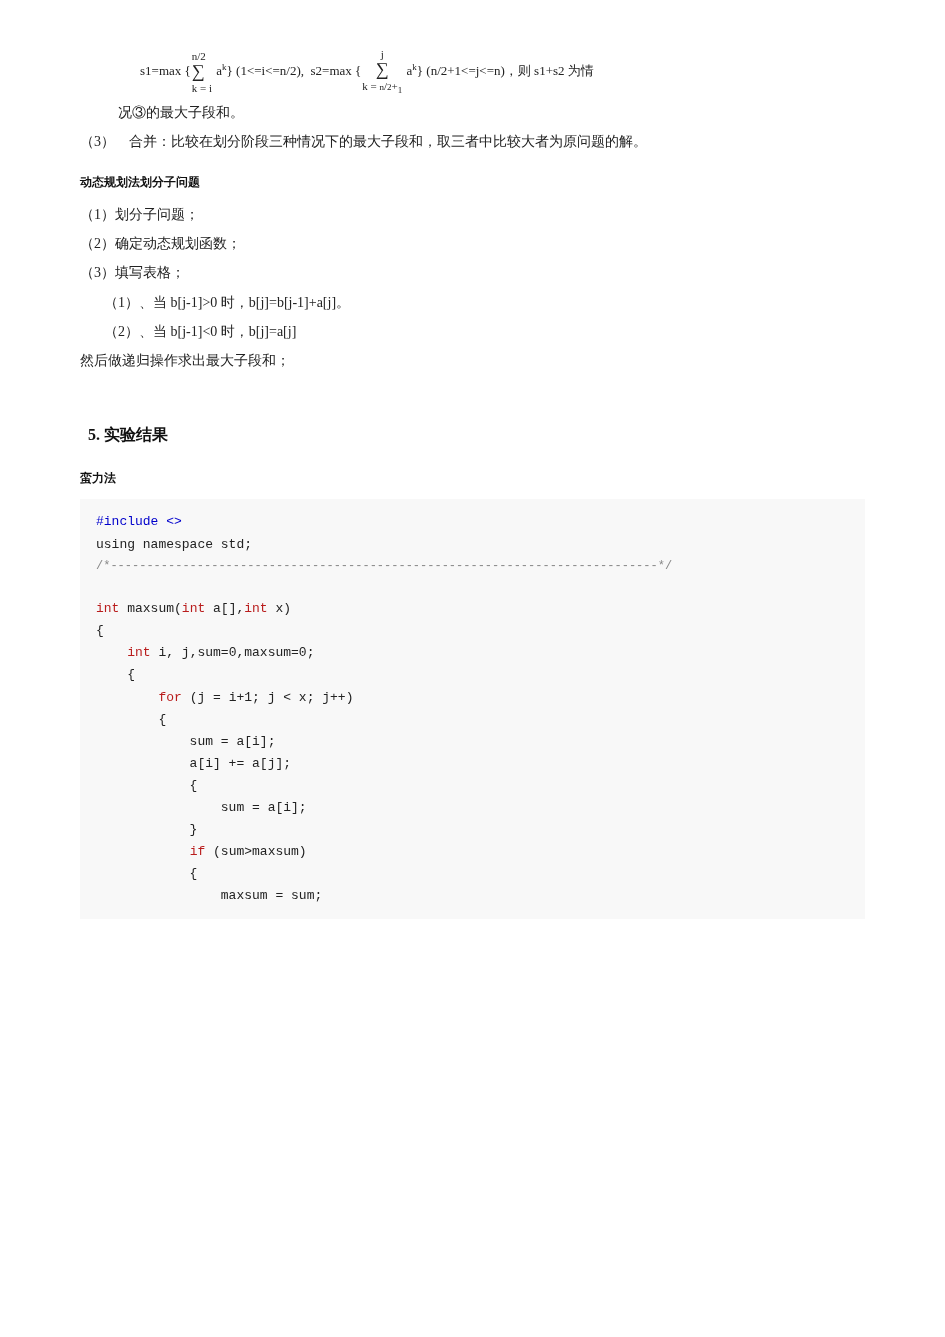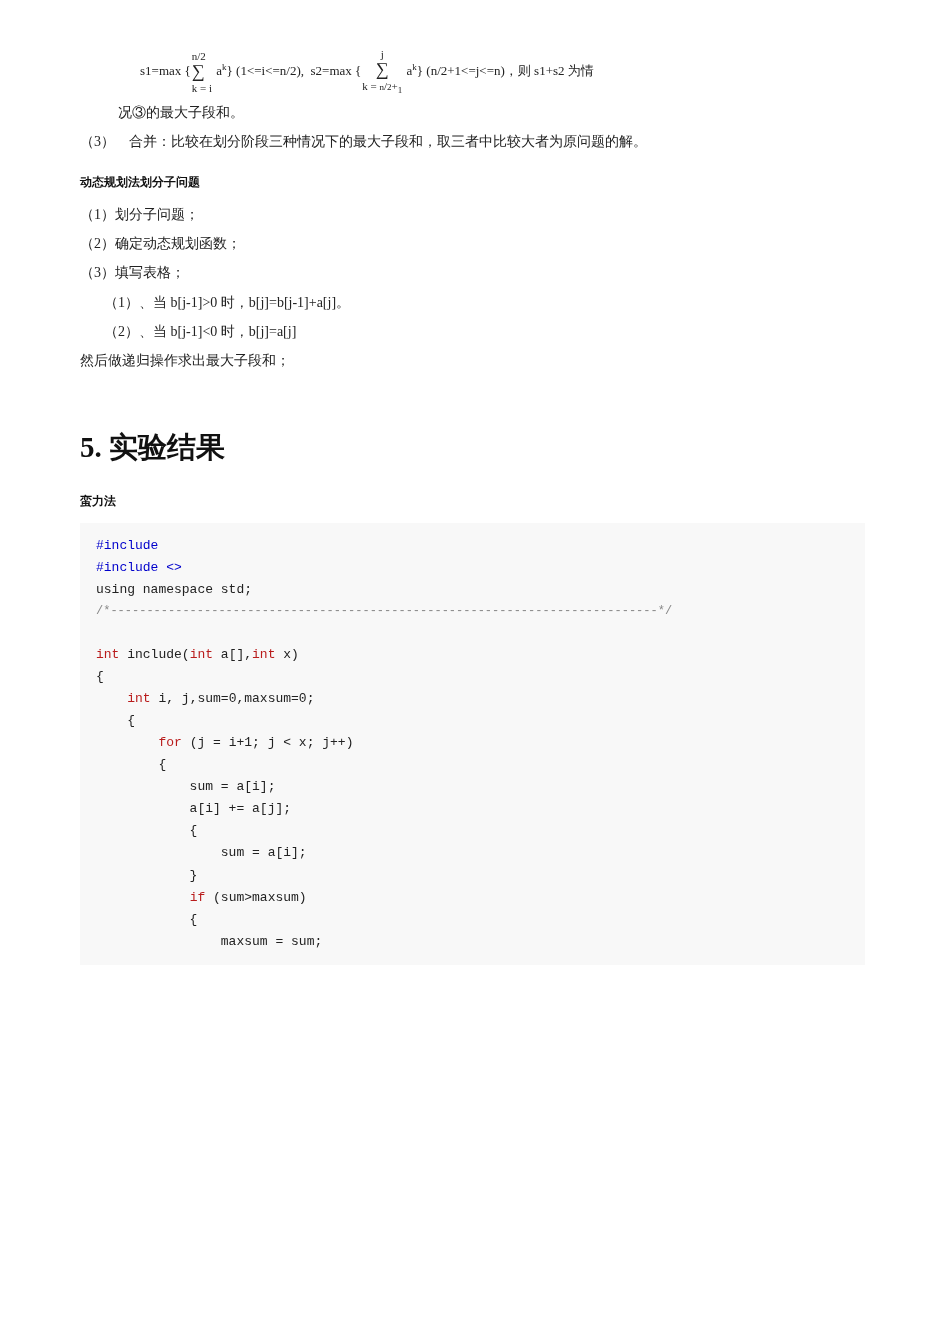--- a/index.html
+++ b/index.html
@@ -7,23 +7,23 @@
       font-family: "SimSun", "宋体", serif;
       font-size: 14px;
       color: #222;
       background: #fff;
       width: 945px;
       min-height: 1337px;
       padding: 40px 80px;
       line-height: 1.8;
     }
     .section-header {
-      font-size: 29px;
+      font-size: 16px;
       font-weight: bold;
-      margin: 36px 0 18px 0;
+      margin: 36px 0 18px 8px;
       color: #111;
     }
     .subsection-header {
       font-weight: bold;
       font-size: 12px;
       margin: 18px 0 8px 0;
       color: #111;
     }
     .text-block {
       margin: 4px 0;
@@ -92,26 +92,25 @@
   </div>
 </div>
 
 <div style="margin-top:48px;">
   <div class="section-header">5. 实验结果</div>
 
   <div class="subsection-header" style="margin-top:18px;">蛮力法</div>
 
   <div class="code-block" style="margin-top:10px; background:#f8f8f8; padding: 12px 16px; border:none;">
 
-    <span class="code-line"><span class="directive">#include</span></span>
     <span class="code-line"><span class="directive">#include &lt;&gt;</span></span>
     <span class="code-line"><span class="normal">using namespace std;</span></span>
     <span class="code-line divider-line"><span class="comment">/*----------------------------------------------------------------------------*/</span></span>
     <span class="code-line">&nbsp;</span>
-    <span class="code-line"><span class="kw">int</span><span class="normal"> include(</span><span class="kw">int</span><span class="normal"> a[],</span><span class="kw">int</span><span class="normal"> x)</span></span>
+    <span class="code-line"><span class="kw">int</span><span class="normal"> maxsum(</span><span class="kw">int</span><span class="normal"> a[],</span><span class="kw">int</span><span class="normal"> x)</span></span>
     <span class="code-line"><span class="normal">{</span></span>
     <span class="code-line"><span class="normal">    </span><span class="kw">int</span><span class="normal"> i, j,sum=0,maxsum=0;</span></span>
     <span class="code-line"><span class="normal">    {</span></span>
     <span class="code-line"><span class="normal">        </span><span class="kw">for</span><span class="normal"> (j = i+1; j &lt; x; j++)</span></span>
     <span class="code-line"><span class="normal">        {</span></span>
     <span class="code-line"><span class="normal">            sum = a[i];</span></span>
     <span class="code-line"><span class="normal">            a[i] += a[j];</span></span>
     <span class="code-line"><span class="normal">            {</span></span>
     <span class="code-line"><span class="normal">                sum = a[i];</span></span>
     <span class="code-line"><span class="normal">            }</span></span>

